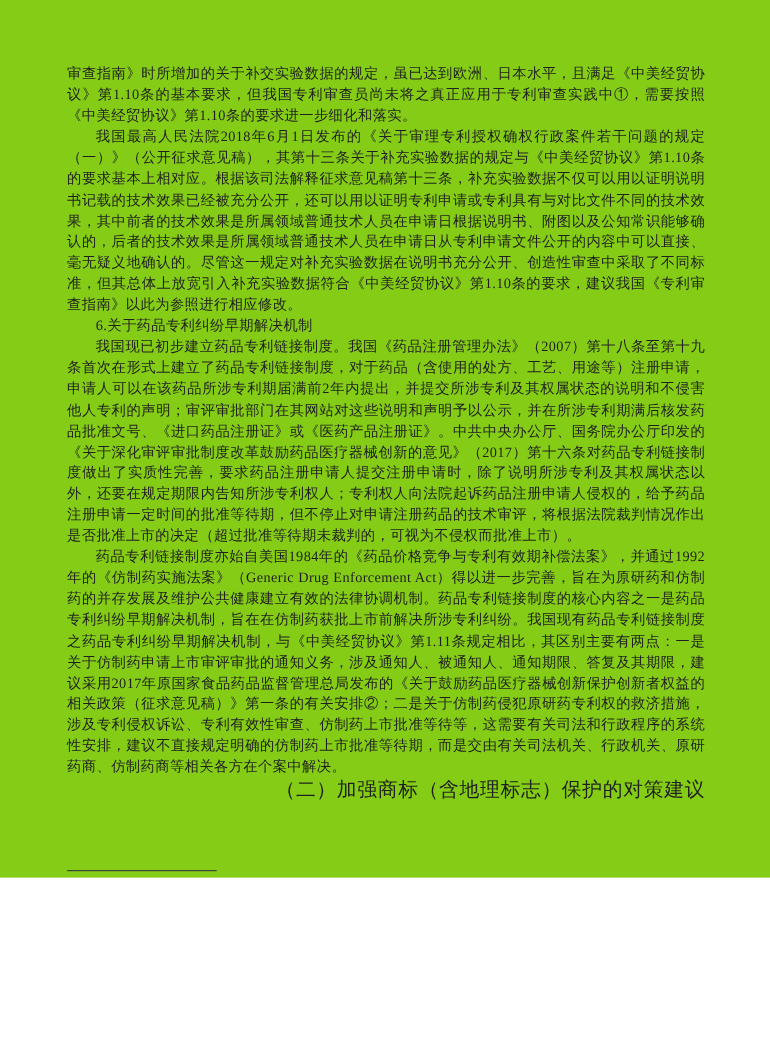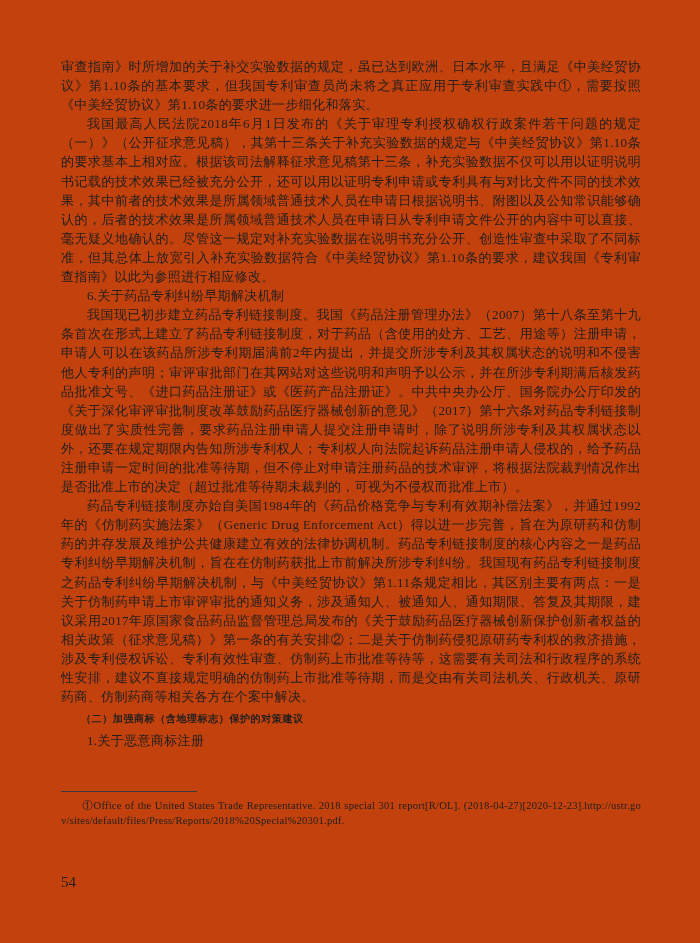--- a/index.html
+++ b/index.html
@@ -1,20 +1,20 @@
 <!DOCTYPE html>
 <html lang="zh"><head>
 <meta charset="utf-8">
 <style>
   html, body { margin: 0; padding: 0; background: #ffffff; }
   .page {
     position: relative;
     width: 700px;
-    height: 943px;
-    background: #c2410c;
+    height: 798px;
+    background: #84cc16;
     color: #1f1f1f;
     overflow: hidden;
   }
   .content {
     position: absolute;
     left: 61px;
     right: 59px;
     top: 57px;
   }
   .para, .subhead {
@@ -23,26 +23,27 @@
     line-height: 19.1px;
     text-align: justify;
     text-justify: inter-ideograph;
     margin: 0;
     text-indent: 2em;
     letter-spacing: 0.35px;
   }
   .no-indent { text-indent: 0; }
   .heading-bold {
     font-family: "Liberation Sans", "DejaVu Sans", sans-serif;
-    font-weight: bold;
-    font-size: 10px;
+    font-weight: normal;
+    font-size: 18px;
     line-height: 19.1px;
     margin: 3px 0 3px 0;
     text-indent: 2em;
     letter-spacing: 0.6px;
+    text-align: right;
   }
   .footnote-area {
     position: absolute;
     left: 61px;
     right: 59px;
     top: 791px;
   }
   .footnote-rule {
     width: 136px;
     height: 0;
@@ -74,21 +75,20 @@
 
 <div class="page">
 
   <main class="content">
     <p class="para no-indent">审查指南》时所增加的关于补交实验数据的规定，虽已达到欧洲、日本水平，且满足《中美经贸协议》第1.10条的基本要求，但我国专利审查员尚未将之真正应用于专利审查实践中①，需要按照《中美经贸协议》第1.10条的要求进一步细化和落实。</p>
     <p class="para">我国最高人民法院2018年6月1日发布的《关于审理专利授权确权行政案件若干问题的规定（一）》（公开征求意见稿），其第十三条关于补充实验数据的规定与《中美经贸协议》第1.10条的要求基本上相对应。根据该司法解释征求意见稿第十三条，补充实验数据不仅可以用以证明说明书记载的技术效果已经被充分公开，还可以用以证明专利申请或专利具有与对比文件不同的技术效果，其中前者的技术效果是所属领域普通技术人员在申请日根据说明书、附图以及公知常识能够确认的，后者的技术效果是所属领域普通技术人员在申请日从专利申请文件公开的内容中可以直接、毫无疑义地确认的。尽管这一规定对补充实验数据在说明书充分公开、创造性审查中采取了不同标准，但其总体上放宽引入补充实验数据符合《中美经贸协议》第1.10条的要求，建议我国《专利审查指南》以此为参照进行相应修改。</p>
     <p class="subhead">6.关于药品专利纠纷早期解决机制</p>
     <p class="para">我国现已初步建立药品专利链接制度。我国《药品注册管理办法》（2007）第十八条至第十九条首次在形式上建立了药品专利链接制度，对于药品（含使用的处方、工艺、用途等）注册申请，申请人可以在该药品所涉专利期届满前2年内提出，并提交所涉专利及其权属状态的说明和不侵害他人专利的声明；审评审批部门在其网站对这些说明和声明予以公示，并在所涉专利期满后核发药品批准文号、《进口药品注册证》或《医药产品注册证》。中共中央办公厅、国务院办公厅印发的《关于深化审评审批制度改革鼓励药品医疗器械创新的意见》（2017）第十六条对药品专利链接制度做出了实质性完善，要求药品注册申请人提交注册申请时，除了说明所涉专利及其权属状态以外，还要在规定期限内告知所涉专利权人；专利权人向法院起诉药品注册申请人侵权的，给予药品注册申请一定时间的批准等待期，但不停止对申请注册药品的技术审评，将根据法院裁判情况作出是否批准上市的决定（超过批准等待期未裁判的，可视为不侵权而批准上市）。</p>
     <p class="para">药品专利链接制度亦始自美国1984年的《药品价格竞争与专利有效期补偿法案》，并通过1992年的《仿制药实施法案》（Generic Drug Enforcement Act）得以进一步完善，旨在为原研药和仿制药的并存发展及维护公共健康建立有效的法律协调机制。药品专利链接制度的核心内容之一是药品专利纠纷早期解决机制，旨在在仿制药获批上市前解决所涉专利纠纷。我国现有药品专利链接制度之药品专利纠纷早期解决机制，与《中美经贸协议》第1.11条规定相比，其区别主要有两点：一是关于仿制药申请上市审评审批的通知义务，涉及通知人、被通知人、通知期限、答复及其期限，建议采用2017年原国家食品药品监督管理总局发布的《关于鼓励药品医疗器械创新保护创新者权益的相关政策（征求意见稿）》第一条的有关安排②；二是关于仿制药侵犯原研药专利权的救济措施，涉及专利侵权诉讼、专利有效性审查、仿制药上市批准等待等，这需要有关司法和行政程序的系统性安排，建议不直接规定明确的仿制药上市批准等待期，而是交由有关司法机关、行政机关、原研药商、仿制药商等相关各方在个案中解决。</p>
     <h3 class="heading-bold">（二）加强商标（含地理标志）保护的对策建议</h3>
-    <p class="subhead">1.关于恶意商标注册</p>
   </main>
 
   <div class="footnote-area">
     <div class="footnote-rule"></div>
     <p class="footnote">①Office of the United States Trade Representative. 2018 special 301 report[R/OL]. (2018-04-27)[2020-12-23].http://ustr.gov/sites/default/files/Press/Reports/2018%20Special%20301.pdf.</p>
   </div>
 
   <div class="page-number">54</div>
 
 </div>

